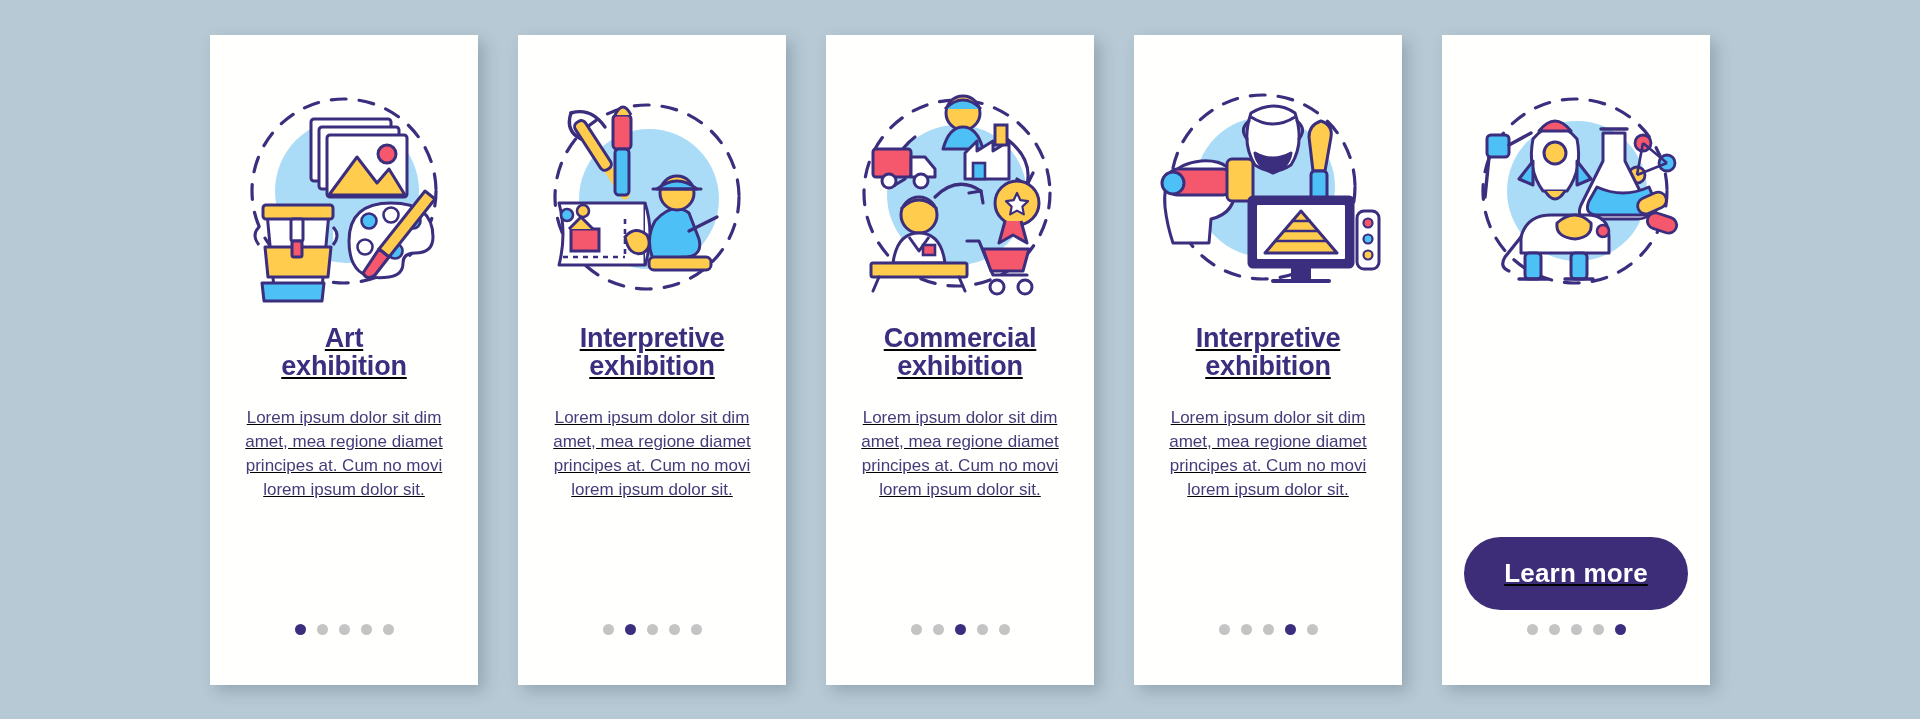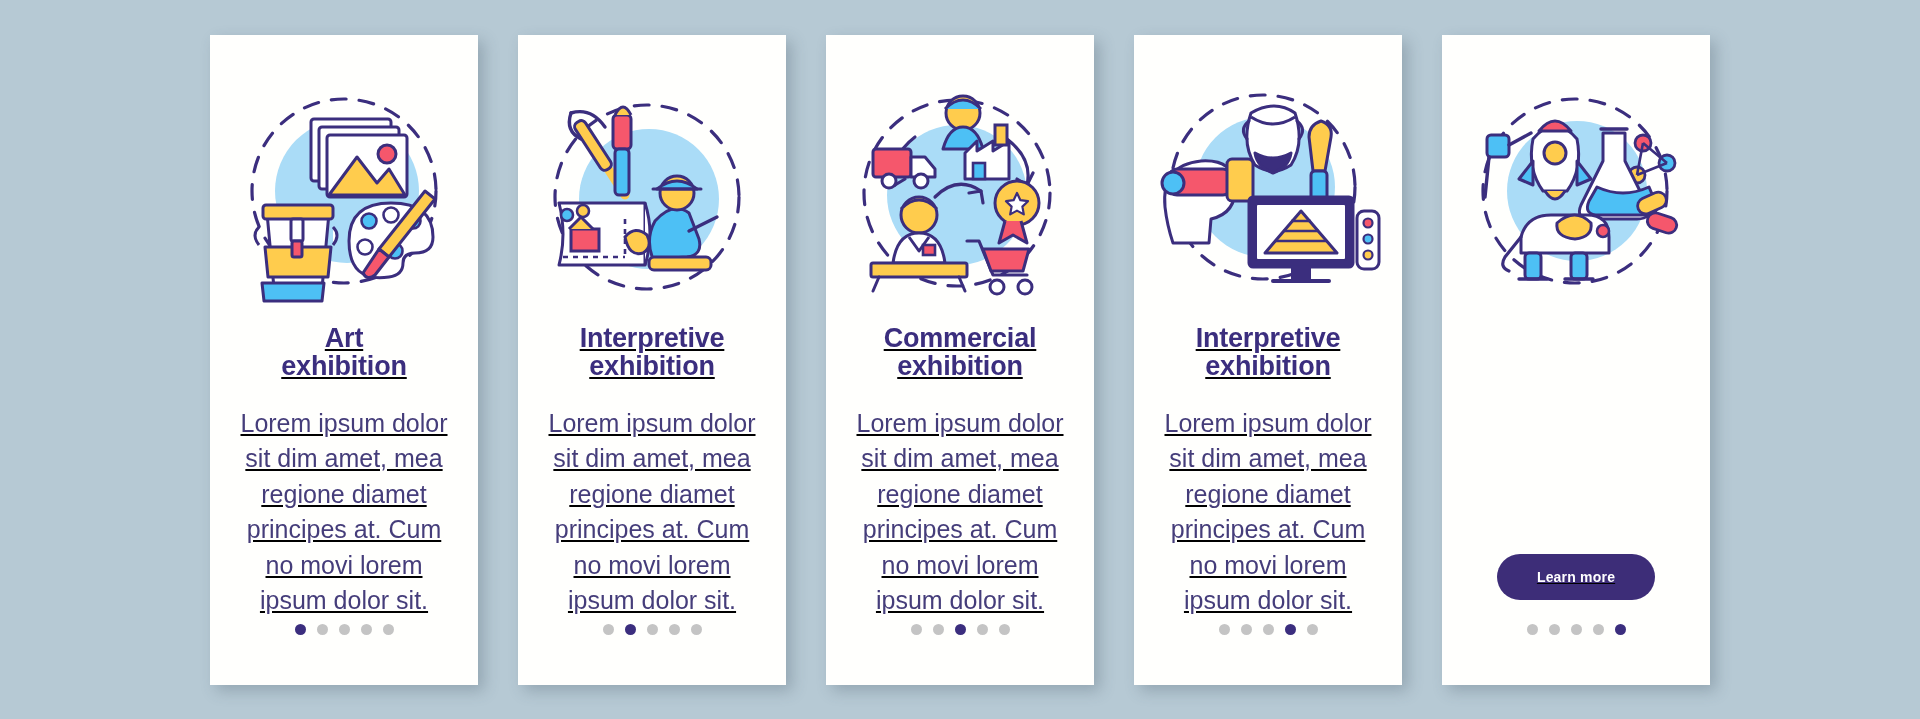--- a/index.html
+++ b/index.html
@@ -44,37 +44,37 @@
     line-height: 1.07;
     font-weight: 700;
     color: #3b2e7e;
     text-align: center;
     letter-spacing: -0.2px;
     padding: 0 14px;
     min-height: 60px;
   }
   .desc {
     margin-top: 22px;
-    font-size: 25px;
+    font-size: 17px;
     line-height: 1.42;
     color: #453d7a;
     text-align: center;
     padding: 0 22px;
     font-weight: 400;
   }
   .spacer { flex: 1 1 auto; }
   .cta {
-    margin-bottom: 24px;
+    margin-bottom: 14px;
     background: #3d2d78;
     color: #ffffff;
     border: none;
     border-radius: 40px;
-    font-size: 14px;
+    font-size: 26px;
     font-weight: 700;
-    padding: 15px 40px;
+    padding: 21px 40px;
     cursor: pointer;
     font-family: "Liberation Sans", sans-serif;
     letter-spacing: 0.2px;
   }
   .dots {
     display: flex;
     gap: 11px;
     margin-bottom: 50px;
     align-items: center;
     justify-content: center;

